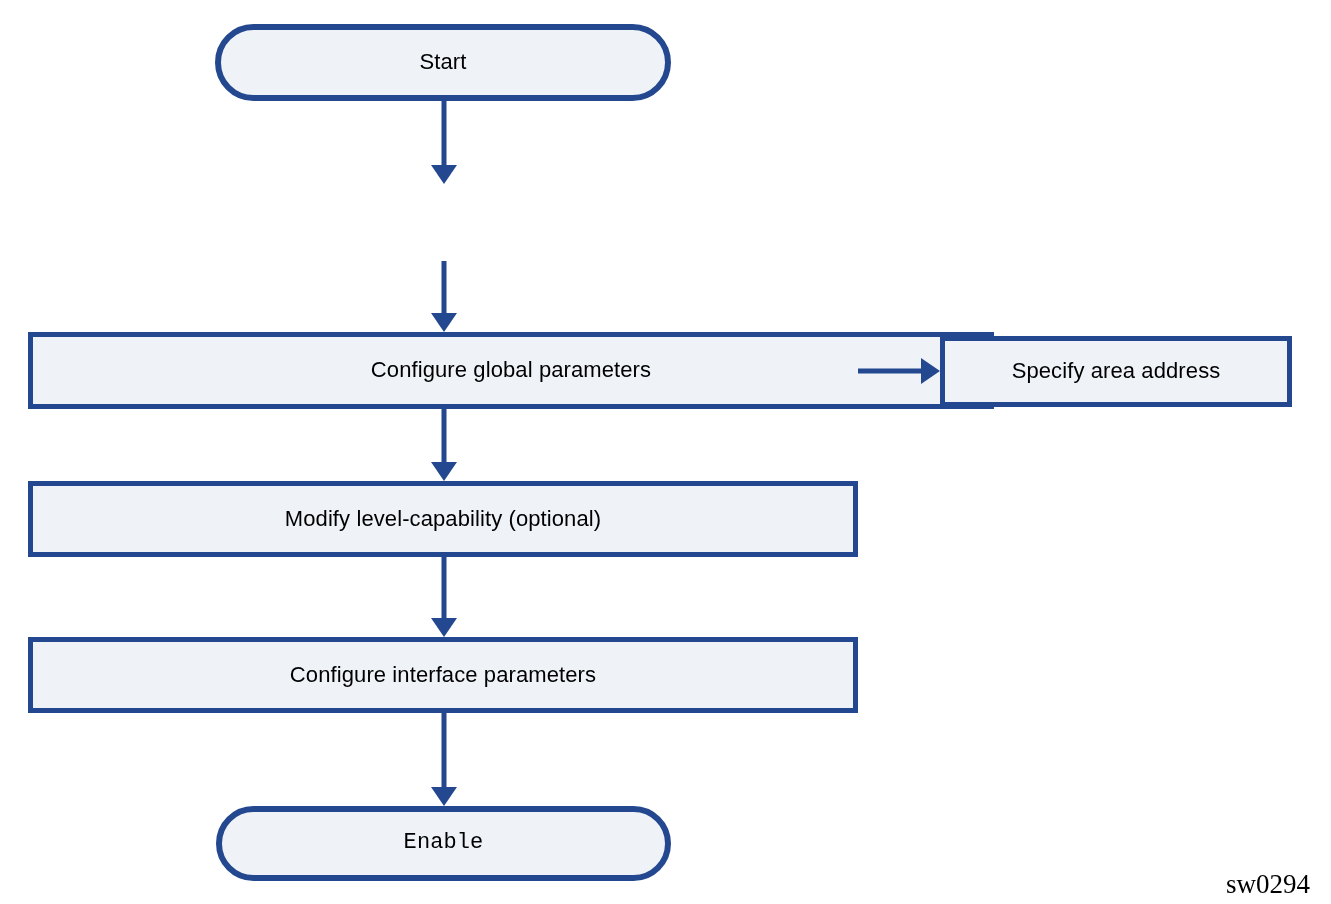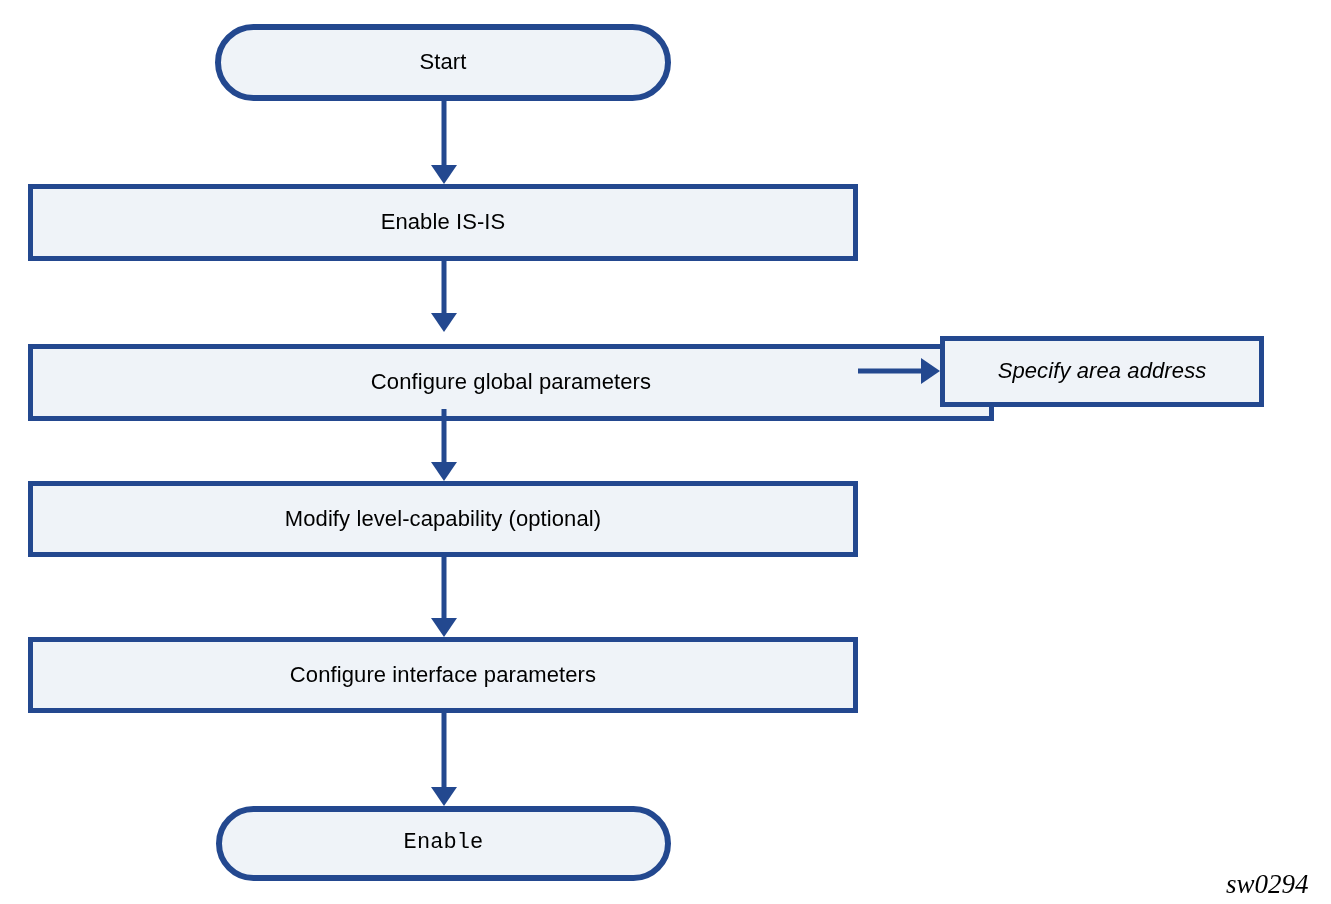--- a/index.html
+++ b/index.html
@@ -87,44 +87,40 @@
     width: 0;
     height: 0;
     border-top: 13px solid transparent;
     border-bottom: 13px solid transparent;
     border-left: 19px solid #23488f;
   }
 
   .watermark {
     position: absolute;
     font-family: "Liberation Serif", serif;
-    font-style: italic;
     font-size: 27px;
     color: #000000;
     white-space: nowrap;
   }
 </style>
 </head>
 <body>
 
 <div id="canvas">
 
   <div class="node terminator" style="left:215px; top:24px; width:456px; height:77px;">
     <span class="node-label">Start</span>
   </div>
 
-  <div class="node" style="left:28px; top:184px; width:830px; height:77px;">
-    <span class="node-label">Enable IS-IS</span>
-  </div>
 
-  <div class="node" style="left:28px; top:332px; width:966px; height:77px;margin-top:12px;">
+  <div class="node" style="left:28px; top:332px; width:966px; height:77px;">
     <span class="node-label">Configure global parameters</span>
   </div>
 
-  <div class="node" style="left:940px; top:336px; width:324px; height:71px;font-style:italic;">
+  <div class="node" style="left:940px; top:336px; width:352px; height:71px;">
     <span class="node-label">Specify area address</span>
   </div>
 
   <div class="node" style="left:28px; top:637px; width:830px; height:76px;">
     <span class="node-label">Configure interface parameters</span>
   </div>
 
   <div class="node" style="left:28px; top:481px; width:830px; height:76px;">
     <span class="node-label">Modify level-capability (optional)</span>
   </div>

